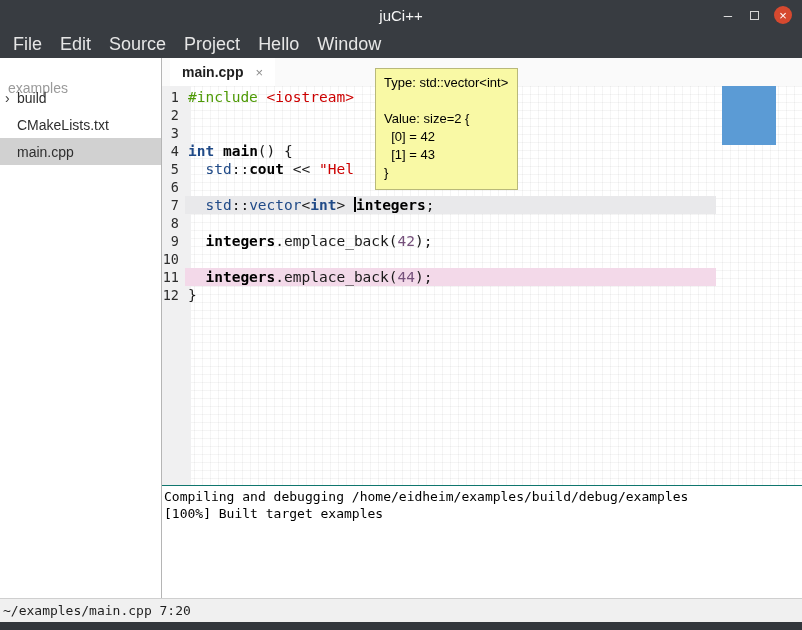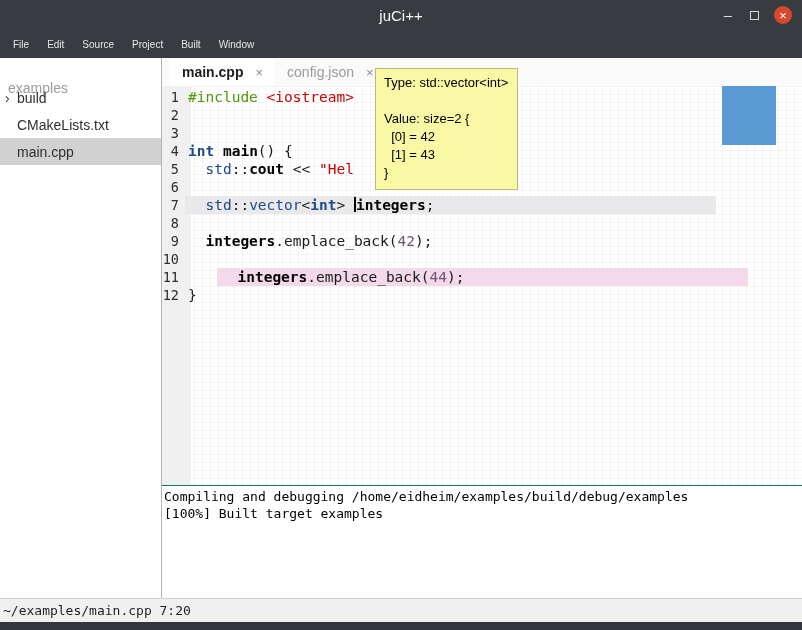--- a/index.html
+++ b/index.html
@@ -22,21 +22,21 @@
   .btn-min { color:#dcdcdc; font-size:15px; width:14px; text-align:center; line-height:30px; }
   .btn-max { width:9px; height:9px; border:1px solid #d6d6d6; display:inline-block; }
   .btn-close {
     width:18px; height:18px; border-radius:50%; background:#d6492f;
     color:#fff; display:flex; align-items:center; justify-content:center;
     font-size:13px; line-height:1;
   }
 
   
   .menubar { flex:0 0 28px; background:#383c41; display:flex; align-items:center; padding-left:4px; }
-  .menu-item { color:#e6e6e6; font-size:10px; padding:0 9px; height:100%; display:flex; align-items:center; }
+  .menu-item { color:#e6e6e6; font-size:18px; padding:0 9px; height:100%; display:flex; align-items:center; }
 
   
   .main { flex:1 1 auto; display:flex; min-height:0; background:#fff; }
   .sidebar { flex:0 0 162px; border-right:1px solid #b5b5b5; background:#fff; display:flex; flex-direction:column; }
   .sidebar-header { color:#9a9a9a; font-size:14px; padding:22px 8px 4px 8px; height:26px; }
   .tree-item { height:27px; display:flex; align-items:center; font-size:14px; color:#2e2e2e; }
   .tree-item.selected { background:#d1d1d1; }
   .tree-arrow { width:16px; padding-left:5px; color:#3c3c3c; font-size:14px; }
   .tree-label { padding-left:1px; }
 
@@ -58,21 +58,21 @@
       linear-gradient(rgba(125,125,125,0.08) 1px, transparent 1px),
       linear-gradient(90deg, rgba(125,125,125,0.08) 1px, transparent 1px);
     background-size:8px 8px;
   }
   .gutter-col { position:absolute; left:0; top:0; bottom:0; width:29px; background:#f0f0f1; }
   .code-lines { position:relative; padding-top:2px; }
   .line { display:flex; height:18px; line-height:18px; font-family:"DejaVu Sans Mono", monospace; font-size:14.5px; white-space:pre; }
   .ln { flex:0 0 23px; text-align:right; padding-right:6px; color:#2d2d2d; font-size:13.5px; }
   .lc { flex:0 0 531px; padding-left:3px; }
   .hl-current { background:#e9e9eb; }
-  .hl-stop { background:#f3d9e9;margin-left:32px; }
+  .hl-stop { background:#f3d9e9; }
   .seg-pp  { color:#4e9a06; }
   .seg-inc { color:#cc0000; }
   .seg-str { color:#cc0000; }
   .seg-kw  { color:#204a87; font-weight:bold; }
   .seg-type{ color:#204a87; }
   .seg-fn  { color:#000; font-weight:bold; }
   .seg-var { color:#000; font-weight:bold; }
   .seg-num { color:#75507b; }
   .seg-pl  { color:#1a1a1a; }
   .caret { display:inline-block; width:2px; height:15px; background:#000; vertical-align:-2px; }
@@ -117,21 +117,21 @@
       <span class="btn-max"></span>
       <span class="btn-close">×</span>
     </div>
   </div>
 
   <div class="menubar">
       <div class="menu-item">File</div>
       <div class="menu-item">Edit</div>
       <div class="menu-item">Source</div>
       <div class="menu-item">Project</div>
-      <div class="menu-item">Built</div>
+      <div class="menu-item">Hello</div>
       <div class="menu-item">Window</div>
     </div>
 
   <div class="main">
     <div class="sidebar">
       <div class="sidebar-header">examples</div>
       <div>
           <div class="tree-item">
             <span class="tree-arrow">›</span>
             <span class="tree-label">build</span>
@@ -144,24 +144,20 @@
             <span class="tree-arrow"></span>
             <span class="tree-label">main.cpp</span>
           </div>
         </div>
     </div>
 
     <div class="content">
       <div class="tabbar">
           <div class="tab active">
             <span class="tab-label">main.cpp</span>
-            <span class="tab-close">×</span>
-          </div>
-          <div class="tab">
-            <span class="tab-label">config.json</span>
             <span class="tab-close">×</span>
           </div>
         </div>
 
       <div class="editor">
         <div class="gutter-col"></div>
         <div class="code-lines">
             <div class="line"><span class="ln">1</span><span class="lc hl-none"><span class="seg-pp">#include</span><span class="seg-pl"> </span><span class="seg-inc">&lt;iostream&gt;</span></span></div>
             <div class="line"><span class="ln">2</span></div>
             <div class="line"><span class="ln">3</span><span class="lc hl-none"></span></div>

